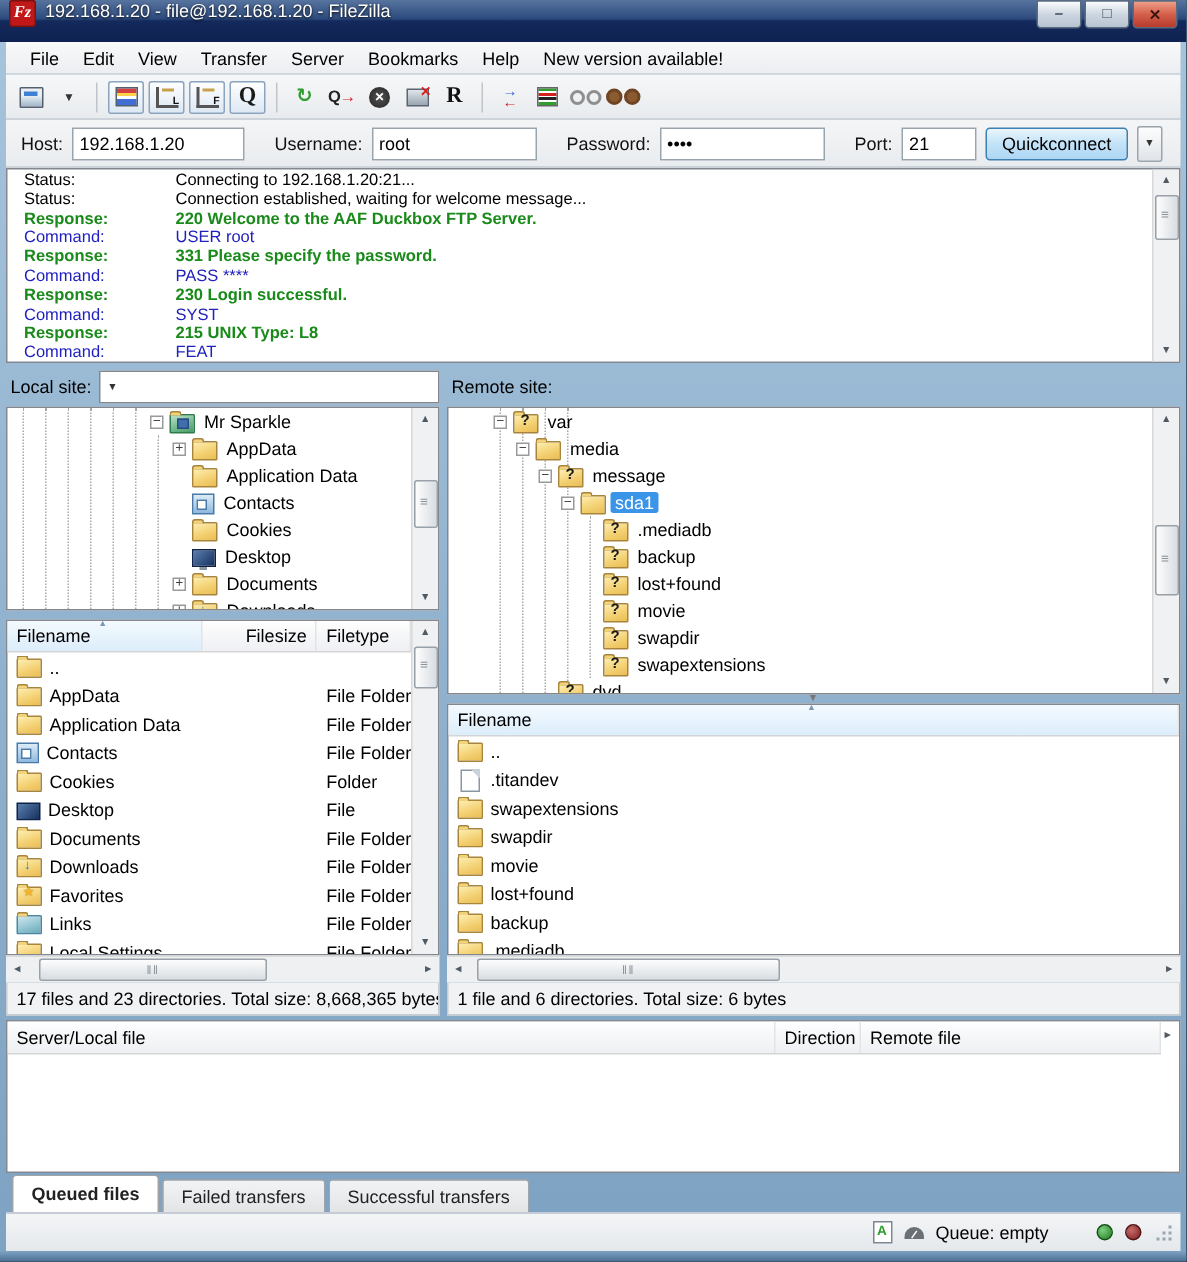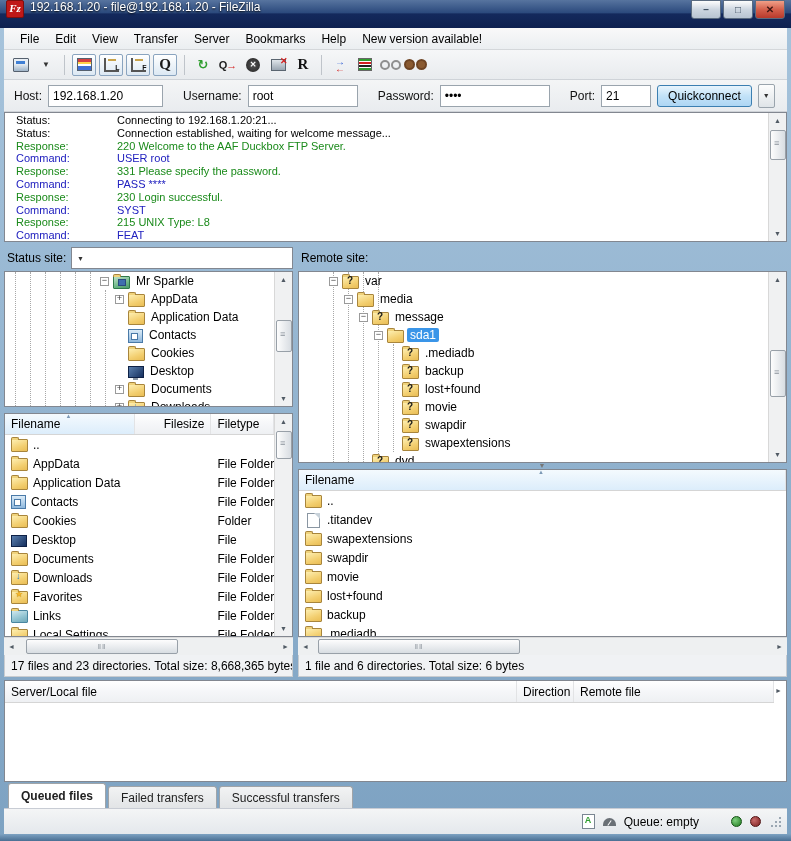--- a/index.html
+++ b/index.html
@@ -61,21 +61,21 @@
   .qc-btn{height:22px;padding:0 10px;border:1px solid #3c7fb1;border-radius:3px;
     background:linear-gradient(#e9f5fd,#c2e2f8 50%,#aed6f4);font:12px "Liberation Sans",sans-serif;}
   .qc-dd{width:15px;height:22px;border:1px solid #9aa4ad;border-radius:2px;background:linear-gradient(#fdfdfd,#dfe4e8);
     font-size:7px;display:flex;align-items:center;justify-content:center;color:#333;}
   
   .logpane{height:128px;flex:none;margin:0 4px;background:#fff;border:1px solid #828790;display:flex;overflow:hidden;}
   .logbody{flex:1;overflow:hidden;padding-top:1px;}
   .log-line{display:flex;height:12.8px;line-height:12.8px;font-size:11px;white-space:nowrap;}
   .log-label{width:101px;flex:none;padding-left:11px;}
   .k-status{color:#000;}
-  .k-response{color:#1a8a1a;}
+  .k-response{color:#1a8a1a;font-weight:bold;}
   .k-command{color:#2020bf;}
   
   .vscroll{width:17px;flex:none;background:#f0f1f2;border-left:1px solid #d8d8d8;position:relative;}
   .vscroll .arr{position:absolute;left:0;width:17px;height:15px;text-align:center;font-size:7px;color:#505a64;line-height:15px;}
   .vscroll .arr.up{top:0;}
   .vscroll .arr.dn{bottom:0;}
   .vthumb{position:absolute;left:1px;width:14px;border:1px solid #98a0a8;border-radius:2px;
     background:linear-gradient(90deg,#fdfdfd,#d8dde2);}
   .vthumb::after{content:"\2261";position:absolute;left:3px;top:50%;margin-top:-7px;font-size:9px;color:#8a929a;}
   .hscroll{height:17px;flex:none;background:#eef0f1;position:relative;border-top:1px solid #dcdcdc;}
@@ -313,21 +313,21 @@
       <span class="arr up">▲</span>
       <div class="vthumb" style="top:17px;height:28px"></div>
       <span class="arr dn">▼</span>
     </div>
   </div>
 
   <div class="middle">
 
     <div class="pane pane-left">
       <div class="site-row">
-        <span class="site-label">Status site:</span>
+        <span class="site-label">Local site:</span>
         <span class="site-combo">
           <span class="combo-arrow">▼</span>
         </span>
       </div>
       <div class="treepane local">
         <div class="treebody" id="localtree">
           <i class="guide" style="left:10px"></i>
           <i class="guide" style="left:25px"></i>
           <i class="guide" style="left:40px"></i>
           <i class="guide" style="left:55px"></i>

